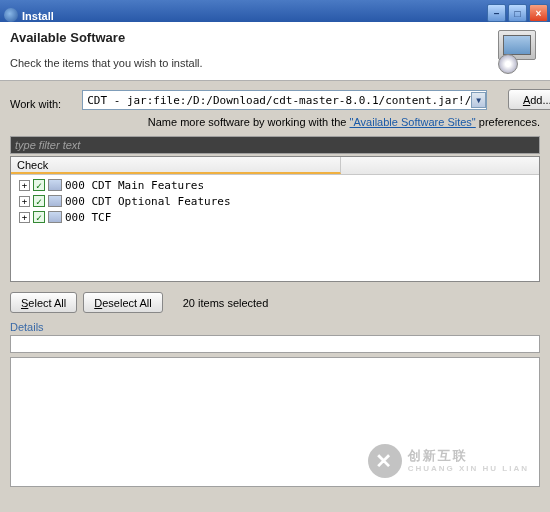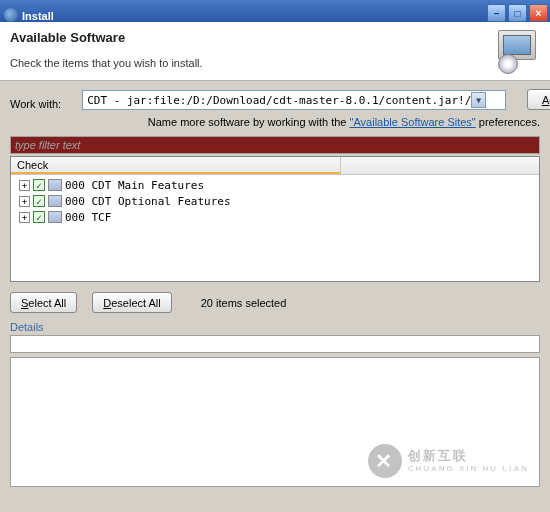--- a/index.html
+++ b/index.html
@@ -78,21 +78,21 @@
   padding: 8px 10px 4px 10px;
   gap: 21px;
 }
 .work-label { font-size: 11px; white-space: nowrap; }
 .work-combo {
   flex: 1;
   height: 20px;
   border: 1px solid #7f9db9;
   background: white;
   display: flex; align-items: center;
-  padding: 0 19px 0 4px;
+  padding: 0 0 0 4px;
   font-size: 11px;
   font-family: monospace;
 }
 .work-combo-text { flex: 1; overflow: hidden; white-space: nowrap; }
 .combo-arrow {
   width: 15px; height: 16px;
   background: linear-gradient(to bottom, #e0e8f0, #b8c8e0);
   border: 1px solid #7f9db9;
   display: flex; align-items: center; justify-content: center;
   font-size: 8px; color: #2a4a80;
@@ -111,21 +111,21 @@
 .hint-row {
   text-align: right;
   padding: 2px 10px 6px 10px;
   font-size: 11px;
 }
 .hint-link { color: #1a5aa8; text-decoration: underline; cursor: pointer; }
 .filter {
   margin: 2px 10px 2px 10px;
   height: 18px;
   border: 1px solid #a0a0a0;
-  background: #7f1d1d;
+  background: #404040;
   padding: 2px 4px;
   color: #a0a0a0;
   font-size: 11px;
   font-style: italic;
   display: flex; align-items: center;
 }
 .tree-wrap {
   margin: 2px 10px 6px 10px;
   border: 1px solid #888;
   background: white;
@@ -167,21 +167,21 @@
   color: #187818; font-size: 10px;
 }
 .tree-icon {
   width: 14px; height: 12px;
   background: linear-gradient(to bottom, #c8d8f0, #a8b8d8);
   border: 1px solid #888;
 }
 .sel-row {
   display: flex; align-items: center;
   padding: 4px 10px 8px 10px;
-  gap: 15px;
+  gap: 6px;
 }
 .sel-row .status { margin-left: 14px; font-size: 11px; }
 .details {
   margin: 0 10px 4px 10px;
 }
 .details-title { color: #3a6aa8; font-size: 11px; margin-bottom: 2px; }
 .details-box {
   border: 1px solid #a0a0a0;
   background: white;
   height: 18px;

